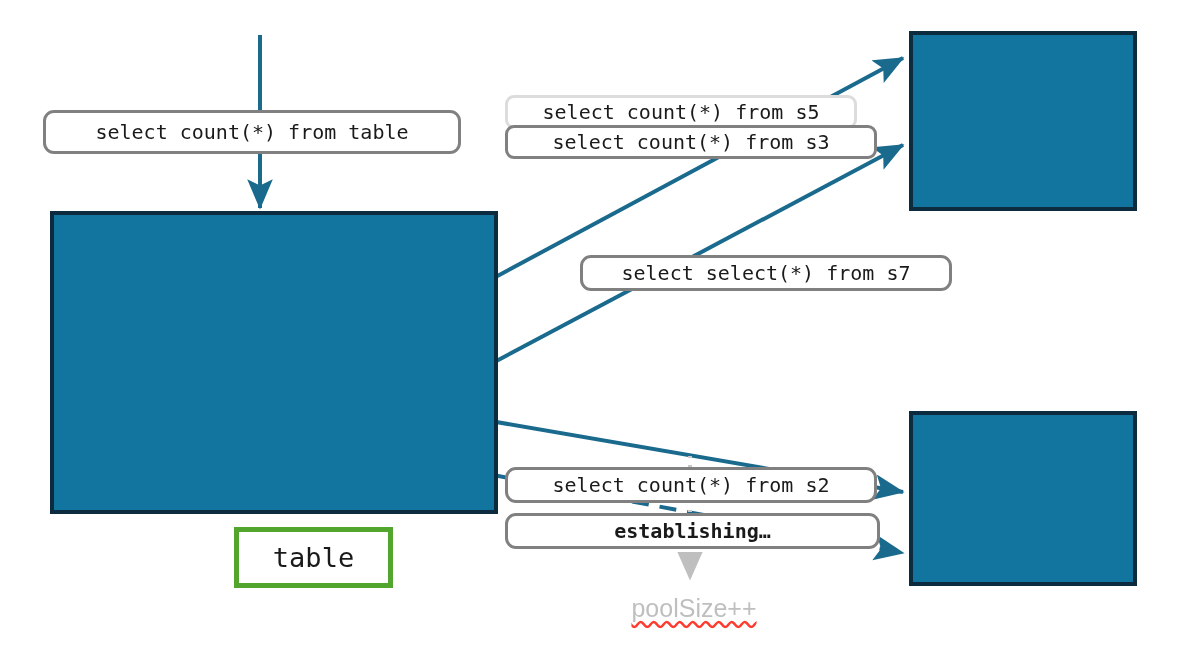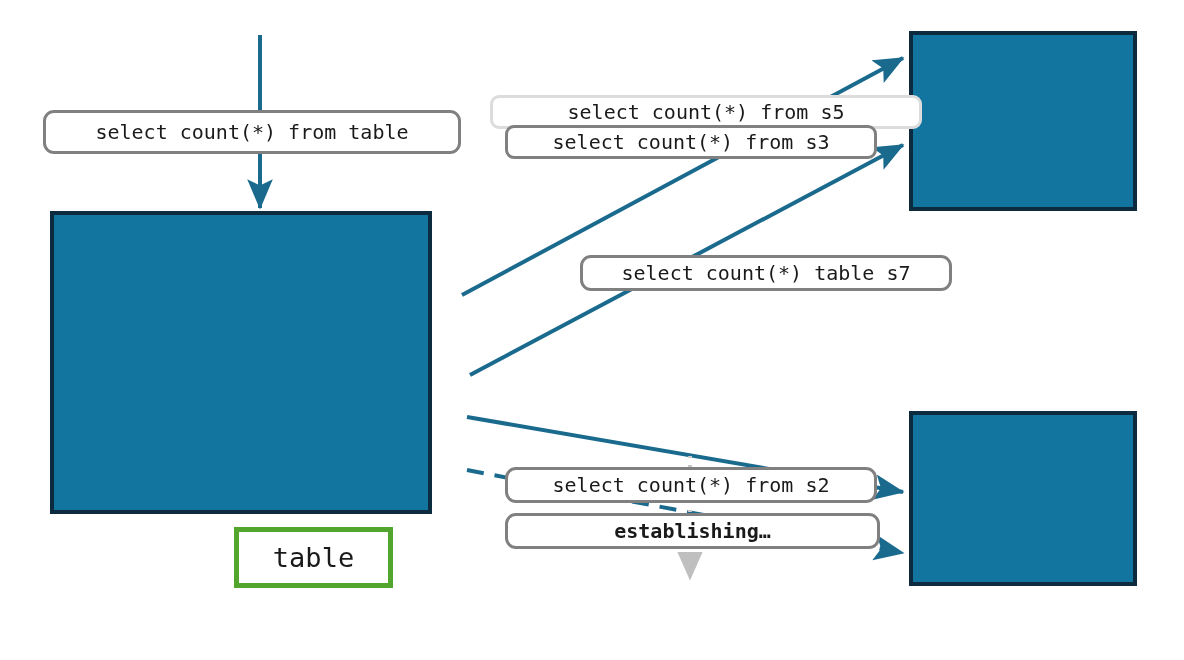--- a/index.html
+++ b/index.html
@@ -26,21 +26,21 @@
     pointer-events: none;
   }
 
   
   .db-box {
     position: absolute;
     background: #1175A0;
     border: 4px solid #0D2B3E;
     box-sizing: border-box;
   }
-  #table-db   { left: 50px;  top: 211px; width: 382px; height: 303px; }
+  #table-db   { left: 50px;  top: 211px; width: 448px; height: 303px; }
   #group-top  { left: 909px; top: 31px;  width: 228px; height: 180px; }
   #group-bot  { left: 909px; top: 411px; width: 228px; height: 175px; }
 
   
   .node {
     position: absolute;
     background: #ffffff;
     border: 5px solid #52A62E;
     box-sizing: border-box;
     display: flex;
@@ -60,21 +60,21 @@
     box-sizing: border-box;
     display: flex;
     align-items: center;
     justify-content: center;
     color: #1a1a1a;
     font-family: "DejaVu Sans Mono", monospace;
     font-size: 20px;
     white-space: nowrap;
   }
   #pill-table { left: 43px;  top: 110px; width: 418px; height: 44px; }
-  #pill-s5    { left: 490px; top: 95px;  width: 432px; height: 34px;
+  #pill-s5    { left: 505px; top: 95px;  width: 352px; height: 34px;
                 border-color: #DCDCDC; border-radius: 9px; z-index: 3; }
   #pill-s3    { left: 505px; top: 125px; width: 372px; height: 34px;
                 border-radius: 9px; z-index: 4; text-align: center; }
   #pill-s7    { left: 580px; top: 255px; width: 372px; height: 36px; z-index: 4; }
   #pill-s2    { left: 505px; top: 423px; width: 372px; height: 36px; z-index: 4; margin-top: 44px; }
   #pill-est   { left: 505px; top: 513px; width: 375px; height: 36px; z-index: 4; font-weight: bold; }
 
   
   #poolsize {
     position: absolute;
@@ -135,20 +135,21 @@
   <div class="db-box" id="group-bot">
     
     
     
   </div>
 
   <div class="pill" id="pill-s5">select count(*) from s5</div>
 
   <div class="pill" id="pill-s3">select count(*) from s3</div>
 
-  <div class="pill" id="pill-s7">select count(*) table s7</div>
+  <div class="pill" id="pill-s7">select select(*) from s7</div>
 
   <div class="pill" id="pill-s2">select count(*) from s2</div>
 
   <div class="pill" id="pill-est">establishing…</div>
 
+  <div id="poolsize">poolSize++</div>
 
 </div>
 
 </body></html>

